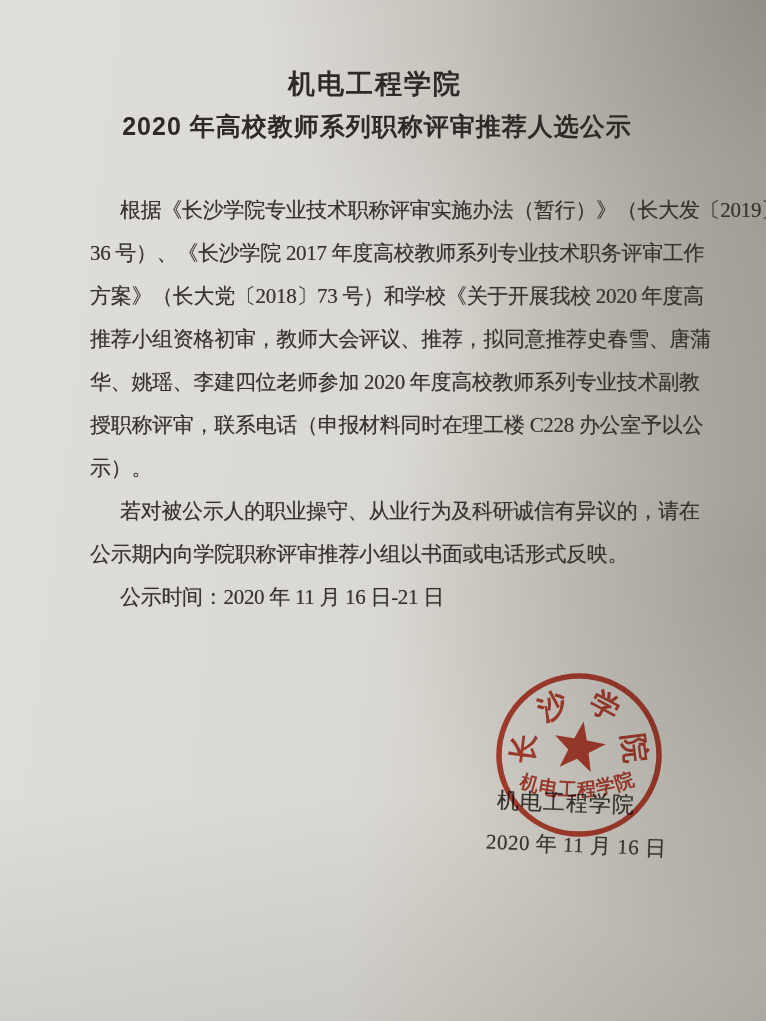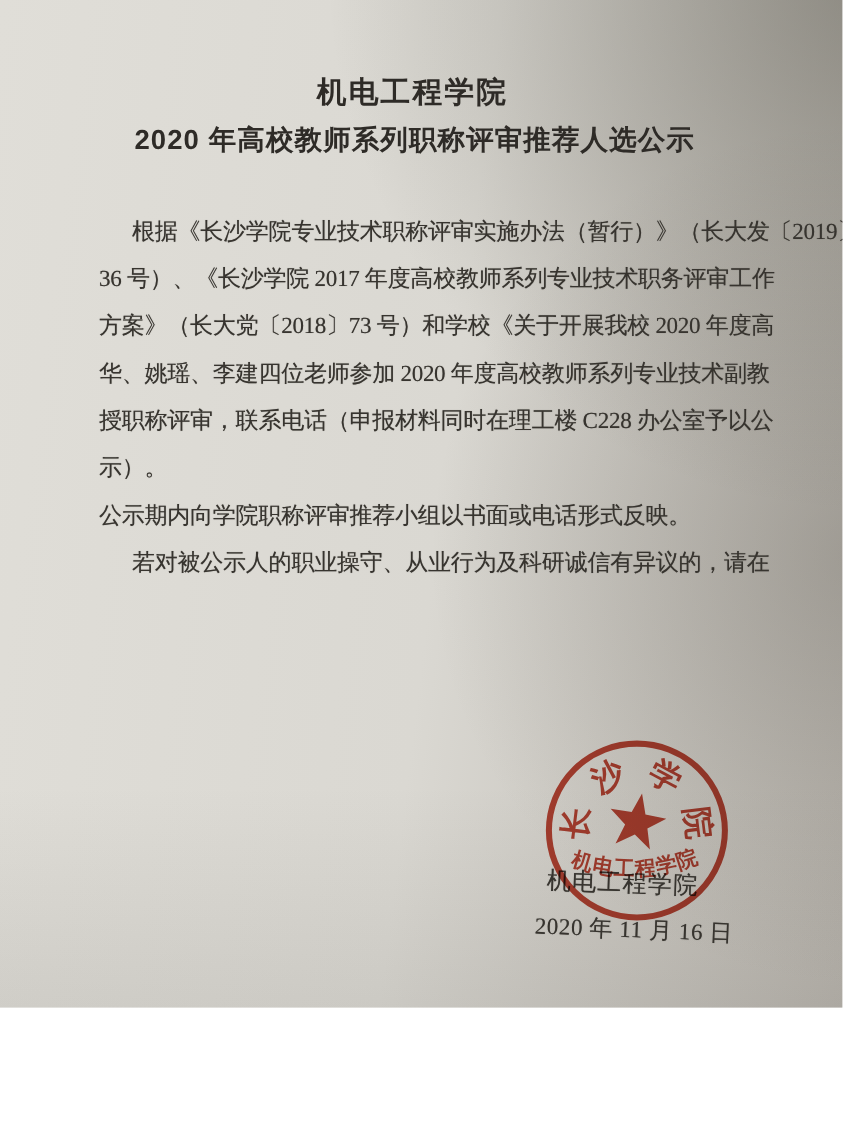--- a/index.html
+++ b/index.html
@@ -1,20 +1,20 @@
 <!DOCTYPE html>
 <html><head>
 <meta charset="utf-8">
 <style>
   html,body{margin:0;padding:0;}
   body{width:766px;height:1021px;overflow:hidden;}
 
   .photo{
     position:relative;
-    width:766px;height:916px;
+    width:766px;height:1021px;
     font-family:"Liberation Serif","DejaVu Serif",serif;
     color:#37342f;
     background:
       radial-gradient(circle at 103% -3%, rgba(70,68,58,.42), rgba(70,68,58,0) 40%),
       radial-gradient(circle at 102% 55%, rgba(92,88,80,.30), rgba(92,88,80,0) 42%),
       linear-gradient(to bottom, rgba(0,0,0,0) 78%, rgba(75,73,67,.10) 100%),
       linear-gradient(97deg, #e0ded8 0%, #dad8d2 52%, #b7b3ac 100%);
     overflow:hidden;
   }
 
@@ -75,25 +75,27 @@
 
 <div class="photo">
 
   <h1 class="title">机电工程学院</h1>
   <h2 class="subtitle">2020 年高校教师系列职称评审推荐人选公示</h2>
 
   <div class="body-text">
     <p class="line ind">根据《长沙学院专业技术职称评审实施办法（暂行）》（长大发〔2019〕</p>
     <p class="line">36 号）、《长沙学院 2017 年度高校教师系列专业技术职务评审工作</p>
     <p class="line">方案》（长大党〔2018〕73 号）和学校《关于开展我校 2020 年度高</p>
+    <p class="line">推荐小组资格初审，教师大会评议、推荐，拟同意推荐史春雪、唐蒲</p>
     <p class="line">华、姚瑶、李建四位老师参加 2020 年度高校教师系列专业技术副教</p>
     <p class="line">授职称评审，联系电话（申报材料同时在理工楼 C228 办公室予以公</p>
     <p class="line">示）。</p>
+    <p class="line ind">若对被公示人的职业操守、从业行为及科研诚信有异议的，请在</p>
     <p class="line">公示期内向学院职称评审推荐小组以书面或电话形式反映。</p>
-    <p class="line ind">若对被公示人的职业操守、从业行为及科研诚信有异议的，请在</p>
+    <p class="line ind">公示时间：2020 年 11 月 16 日-21 日</p>
   </div>
 
   <div class="sig-dept">机电工程学院</div>
   <div class="sig-date">2020 年 11 月 16 日</div>
 
   <svg class="seal" viewBox="0 0 180 180" xmlns="http://www.w3.org/2000/svg">
     <ellipse cx="90" cy="90" rx="80" ry="79" fill="none" stroke="#c13a28" stroke-width="5.5"></ellipse>
     <polygon fill="#c13a28" transform="translate(90,83) rotate(10)" points="0,-27 6.35,-8.74 25.68,-8.34 10.27,3.34 15.87,21.84 0,10.8 -15.87,21.84 -10.27,3.34 -25.68,-8.34 -6.35,-8.74"></polygon>
     <text x="90" y="44" text-anchor="middle" font-size="29" fill="#c13a28" transform="rotate(-83 90 90)">长</text>
     <text x="90" y="44" text-anchor="middle" font-size="29" fill="#c13a28" transform="rotate(-28 90 90)">沙</text>

